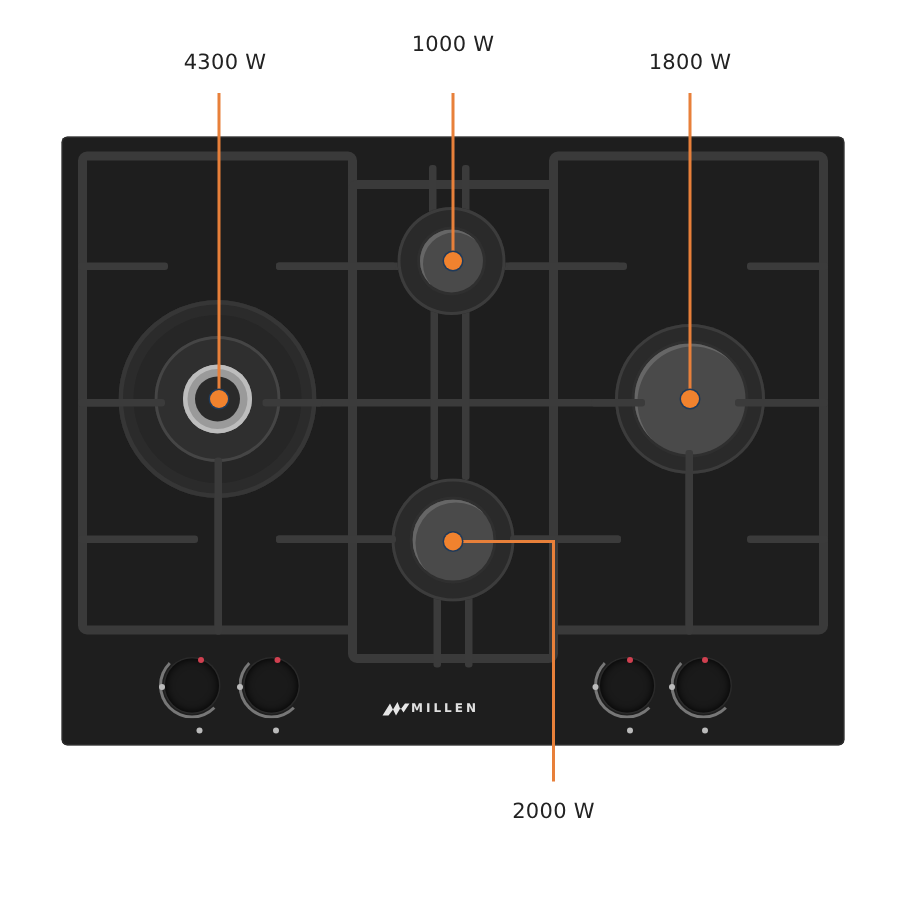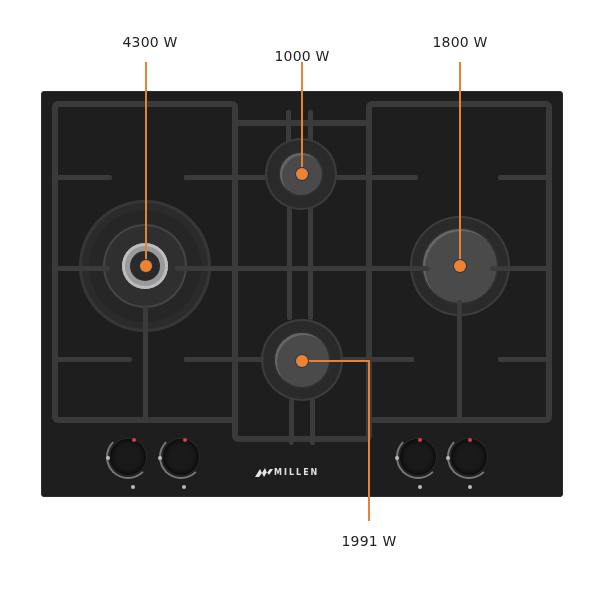--- a/index.html
+++ b/index.html
@@ -47,23 +47,23 @@
     .pin {
       position: absolute; width: 12px; height: 12px; border-radius: 50%;
       background: #f0822e; transform: translate(-50%, -50%);
       box-shadow: 0 0 0 1px #1f3a5a;
     }
   </style>
 </head>
 <body>
 
 <div class="label" style="left:150px; top:34px;">4300 W</div>
-<div class="label" style="left:302px; top:48px;">1000 W</div>
+<div class="label" style="left:302px; top:22px;">1000 W</div>
 <div class="label" style="left:460px; top:34px;">1800 W</div>
-<div class="label" style="left:369px; top:533px;">1991 W</div>
+<div class="label" style="left:369px; top:533px;">2000 W</div>
 
 <div class="cooktop"></div>
 
 <div class="grate" style="left:52px; top:101px; width:186px; height:322px;"></div>
 <div class="grate" style="left:232px; top:120px; width:140px; height:322px;"></div>
 <div class="grate" style="left:366px; top:101px; width:186px; height:322px;"></div>
 
 <div class="bar" style="left:52px; top:175px; width:60px; height:5px;"></div>
 <div class="bar" style="left:184px; top:175px; width:230px; height:5px;"></div>
 <div class="bar" style="left:498px; top:175px; width:54px; height:5px;"></div>

